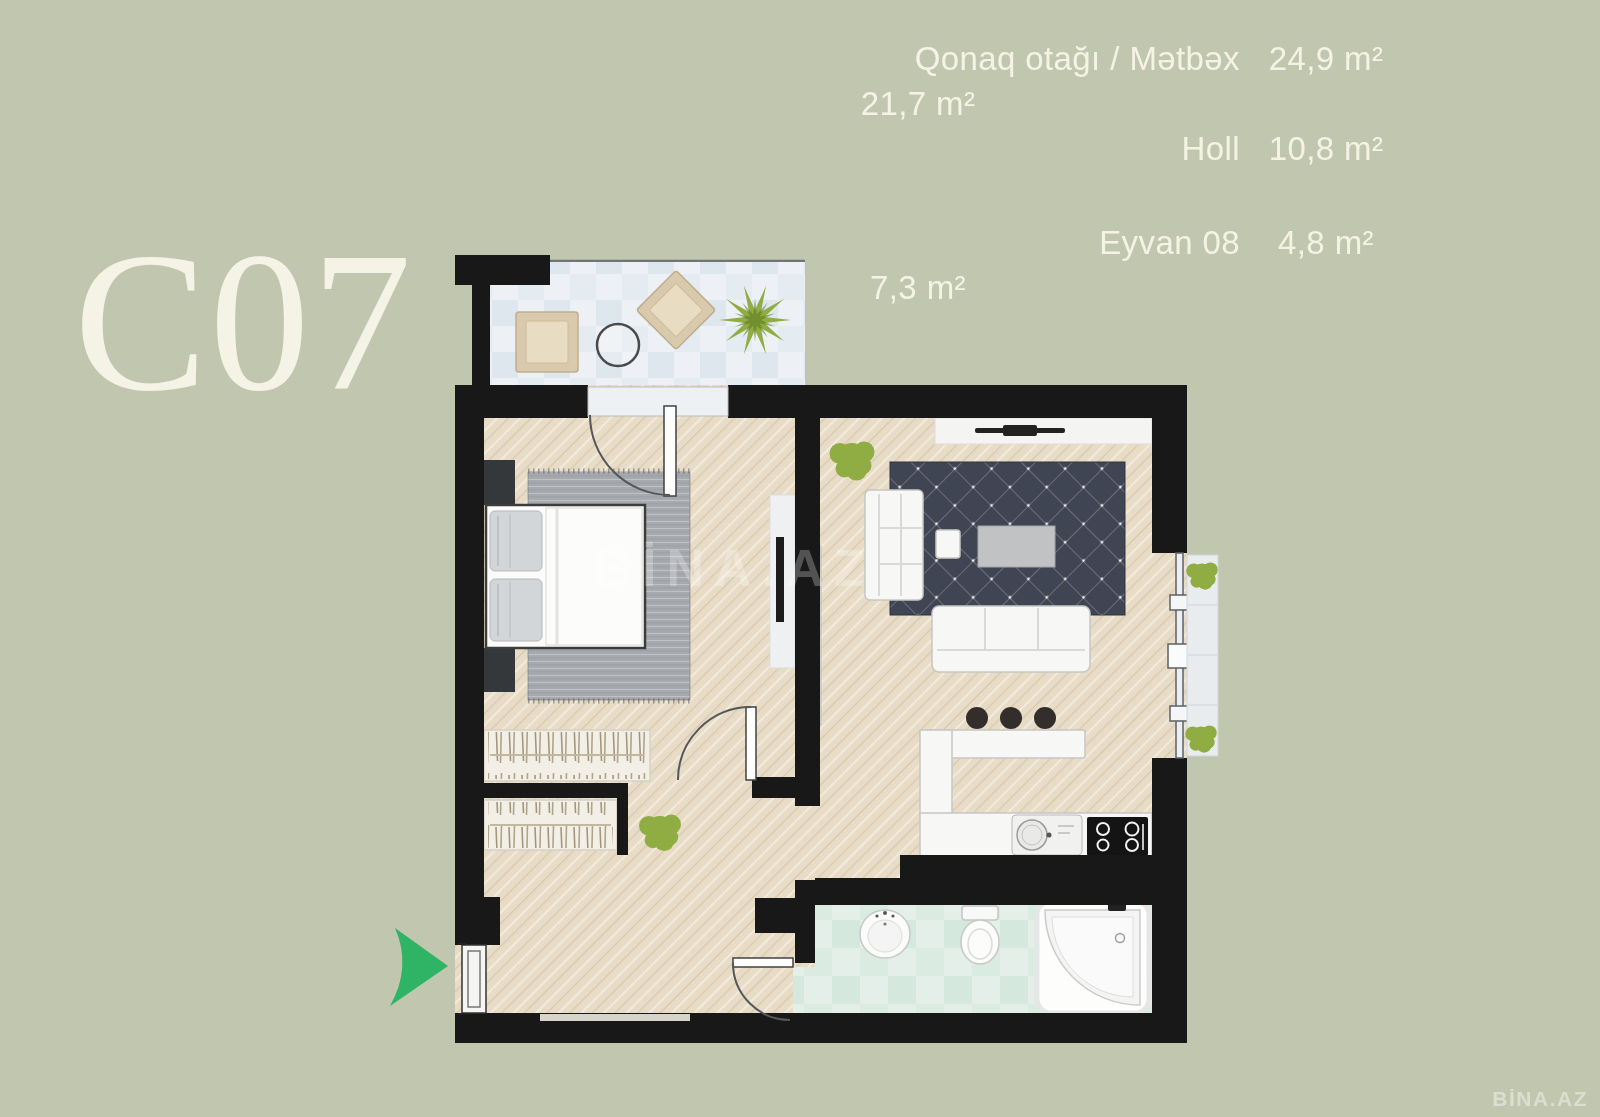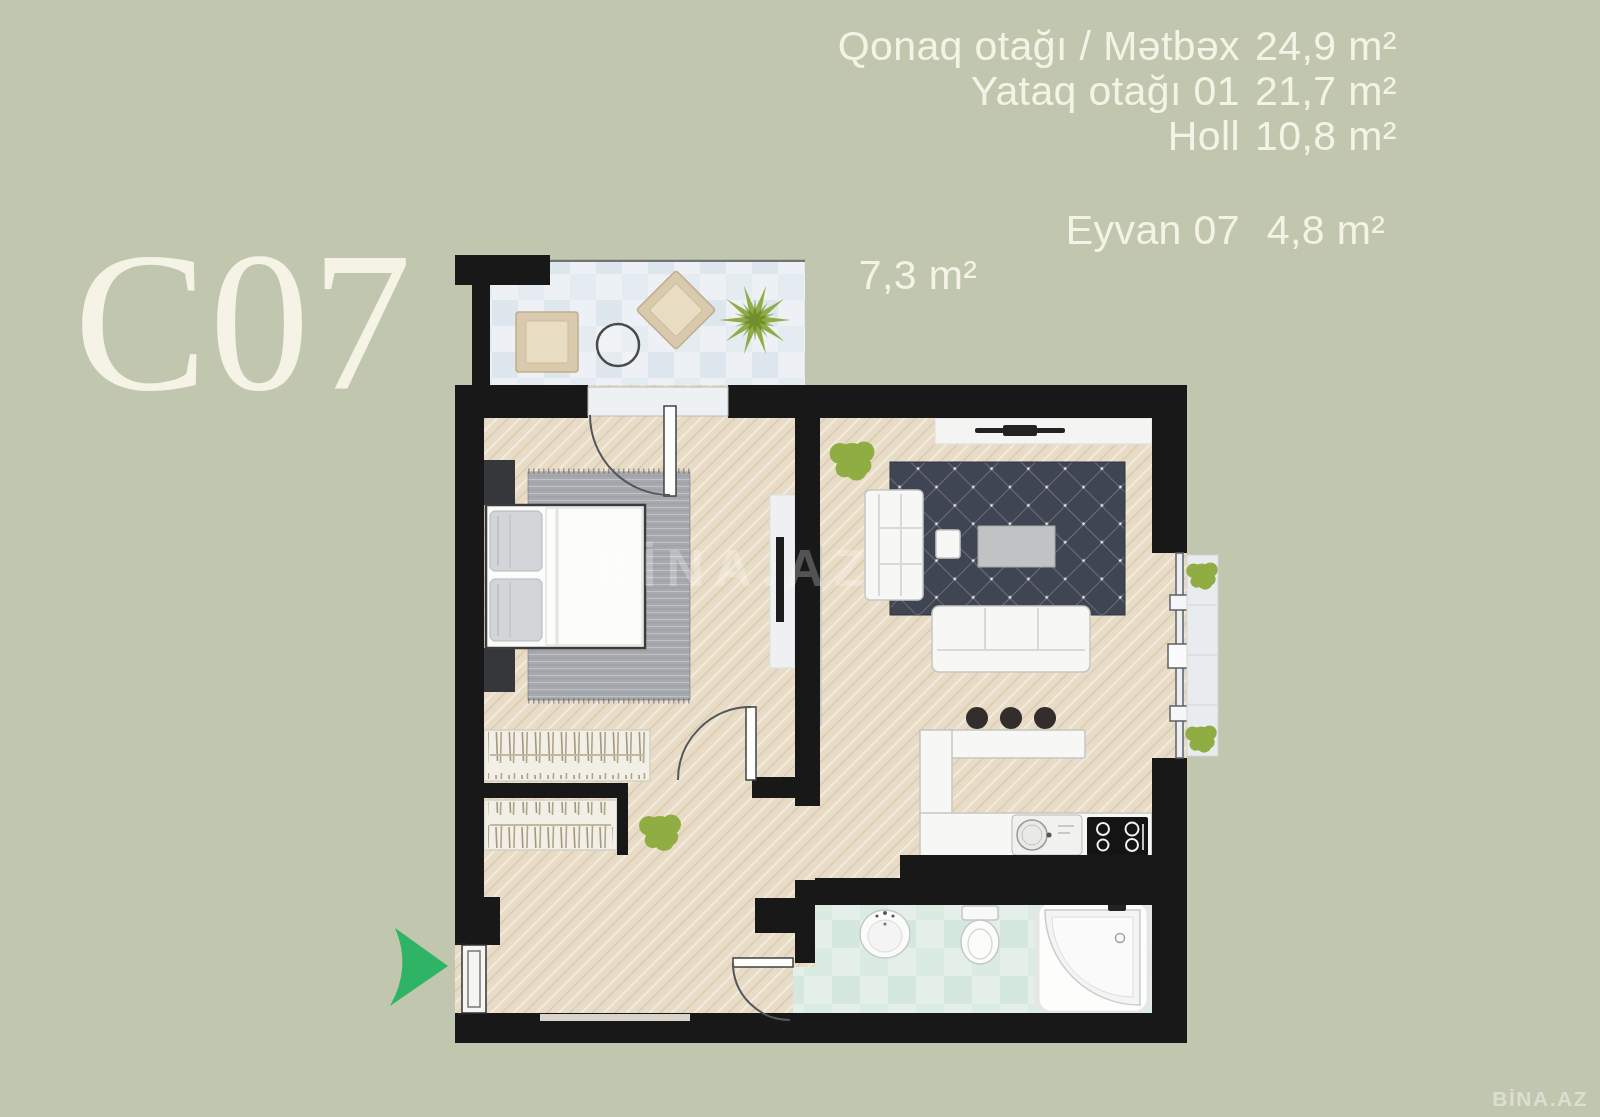--- a/index.html
+++ b/index.html
@@ -25,22 +25,22 @@
   }
   .unit-title{
     position:absolute;left:74px;top:222px;
     font-family:"Liberation Serif","DejaVu Serif",serif;
     font-size:200px;line-height:1;color:var(--text);
     font-variant-numeric:oldstyle-nums;
     font-feature-settings:"onum" 1;
     letter-spacing:2px;
   }
   .legend{
-    position:absolute;top:24px;right:188px;width:580px;
-    color:var(--text);font-size:41px;font-weight:400;letter-spacing:.4px;
+    position:absolute;top:36px;right:188px;width:580px;
+    color:var(--text);font-size:33px;font-weight:400;letter-spacing:.4px;
   }
   .legend-row{display:flex;align-items:center;height:45px;}
   .legend-label{flex:1;text-align:right;white-space:nowrap;}
   .legend-value{width:172px;text-align:center;white-space:nowrap;}
   .legend-group-gap{margin-top:49px;}
   .floorplan{position:absolute;left:380px;top:248px;}
   .watermark-br{
     position:absolute;right:12px;bottom:6px;
     font-size:21px;font-weight:bold;letter-spacing:1.5px;
     color:rgba(255,255,255,.42);
@@ -68,29 +68,28 @@
 <body>
 
 <div class="unit-title">C07</div>
 
 <div class="legend">
   <div class="legend-row">
     <span class="legend-label">Qonaq otağı / Mətbəx</span>
     <span class="legend-value">24,9 m²</span>
   </div>
   <div class="legend-row">
-    <span class="legend-label">Yataq otağı 01</span>
     <span class="legend-value">21,7 m²</span>
   </div>
   <div class="legend-row">
     <span class="legend-label">Holl</span>
     <span class="legend-value">10,8 m²</span>
   </div>
   <div class="legend-row legend-group-gap">
-    <span class="legend-label">Eyvan 07</span>
+    <span class="legend-label">Eyvan 08</span>
     <span class="legend-value">4,8 m²</span>
   </div>
   <div class="legend-row">
     <span class="legend-value">7,3 m²</span>
   </div>
 </div>
 
 <svg class="floorplan" width="850" height="800" viewBox="-60 0 850 800" xmlns="http://www.w3.org/2000/svg">
   <defs>
     <pattern id="p-wood" width="16" height="16" patternUnits="userSpaceOnUse" patternTransform="rotate(45)">

